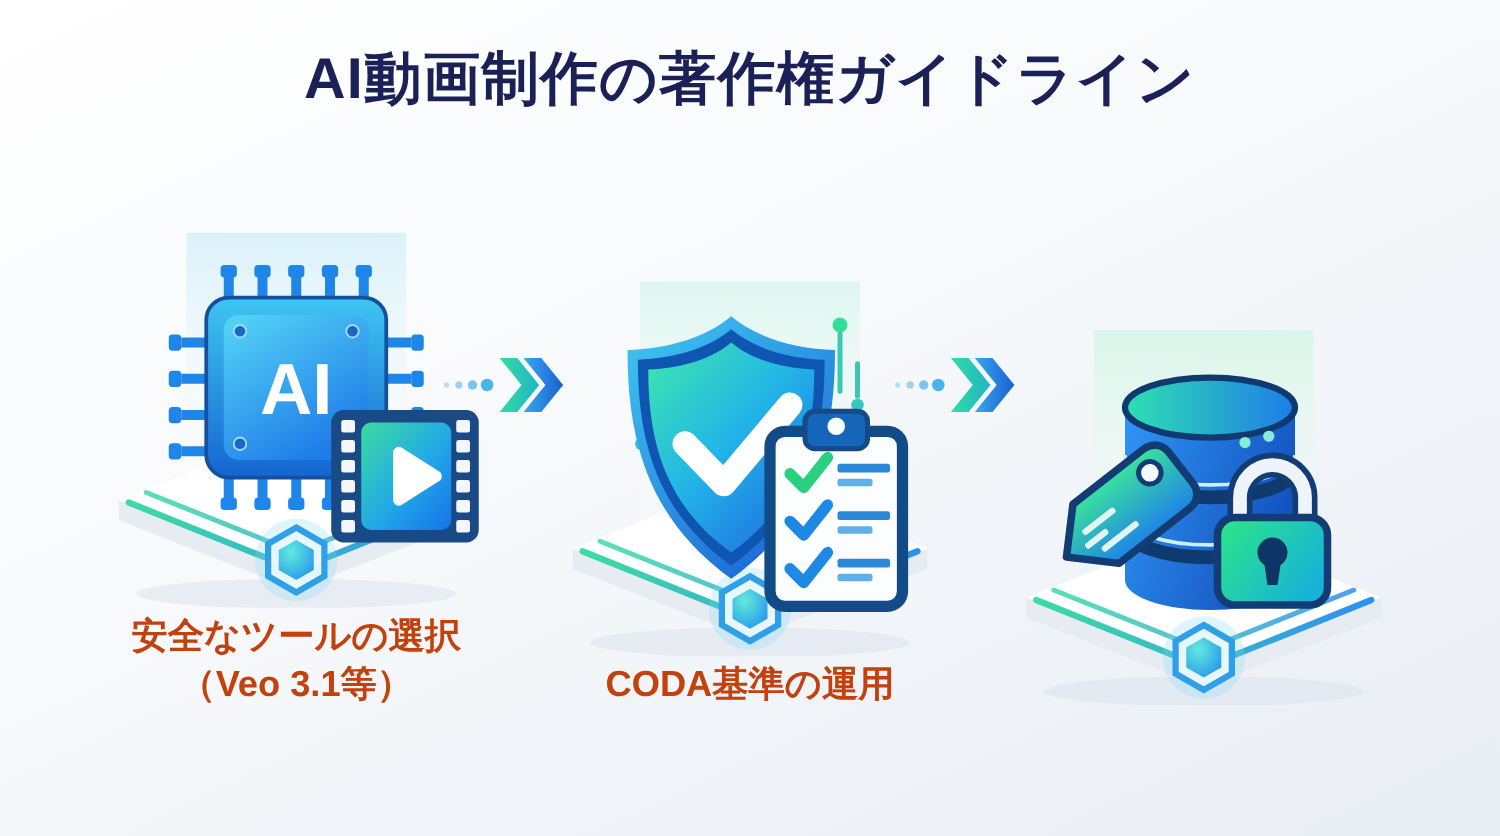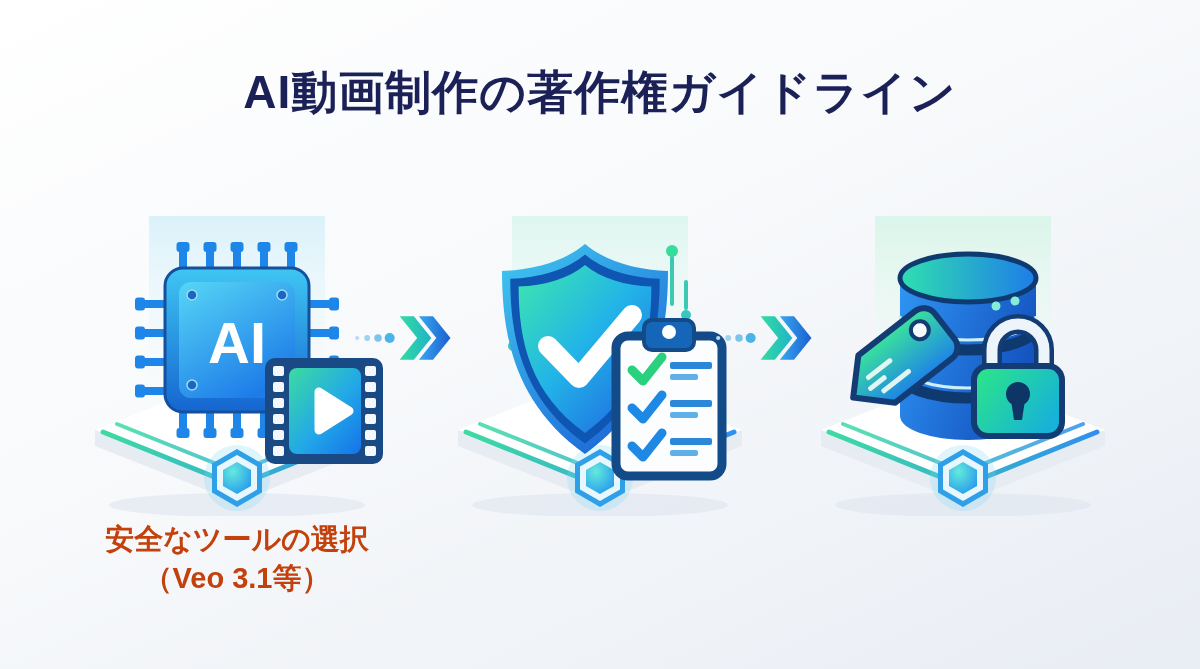--- a/index.html
+++ b/index.html
@@ -2,26 +2,26 @@
 <html><head>
 <meta charset="utf-8">
 <style>
   html,body{margin:0;padding:0;}
   body{
     width:1200px;height:669px;overflow:hidden;
     background:linear-gradient(155deg,#ffffff 0%,#f7f9fb 45%,#e9edf4 100%);
     font-family:"Liberation Sans","DejaVu Sans",sans-serif;
   }
   .title{
-    margin:62px 0 0;text-align:center;
+    margin:32px 0 0;text-align:center;
     font-size:46px;font-weight:800;color:#1b2156;letter-spacing:1px;
   }
   .steps-row{
     position:relative;width:1046px;margin:92px auto 0;
-    display:flex;gap:43px;
+    display:flex;gap:43px;align-items:flex-end;
   }
   .step{width:320px;display:flex;flex-direction:column;align-items:center;}
   .step svg.art{width:320px;height:300px;display:block;}
   .step-label{
     margin-top:4px;text-align:center;
     font-size:29px;font-weight:800;color:#c2410c;line-height:1.35;
   }
   .step-label span{display:block;}
   .arrow{position:absolute;width:100px;height:60px;}
   .arrow-1{left:276px;top:92px;}
@@ -226,20 +226,24 @@
           <rect x="230" y="158" width="28" height="6" rx="2" fill="#5fb0e8"></rect>
           <path d="M192,192 L203,203 L222,179" stroke="#1e88e5" stroke-width="9" stroke-linecap="round" stroke-linejoin="round" fill="none"></path>
           <rect x="230" y="184" width="42" height="7" rx="2" fill="#2b87d8"></rect>
           <rect x="230" y="196" width="28" height="6" rx="2" fill="#5fb0e8"></rect>
           <path d="M192,230 L203,241 L222,217" stroke="#1e88e5" stroke-width="9" stroke-linecap="round" stroke-linejoin="round" fill="none"></path>
           <rect x="230" y="222" width="42" height="7" rx="2" fill="#2b87d8"></rect>
           <rect x="230" y="234" width="28" height="6" rx="2" fill="#5fb0e8"></rect>
         </g>
       </g>
     </svg>
+    <div class="step-label">
+      <span>CODA基準の運用</span>
+      <span></span>
+    </div>
   </div>
 
   <div class="step">
     <svg class="art" viewBox="0 0 320 300">
       <defs>
         <linearGradient id="g3glow" x1="0" y1="0" x2="0" y2="1">
           <stop offset="0" stop-color="#d8f5e8" stop-opacity="0.95"></stop>
           <stop offset="1" stop-color="#ffffff" stop-opacity="0"></stop>
         </linearGradient>
         <linearGradient id="g3edge" x1="0" y1="0" x2="1" y2="0">

